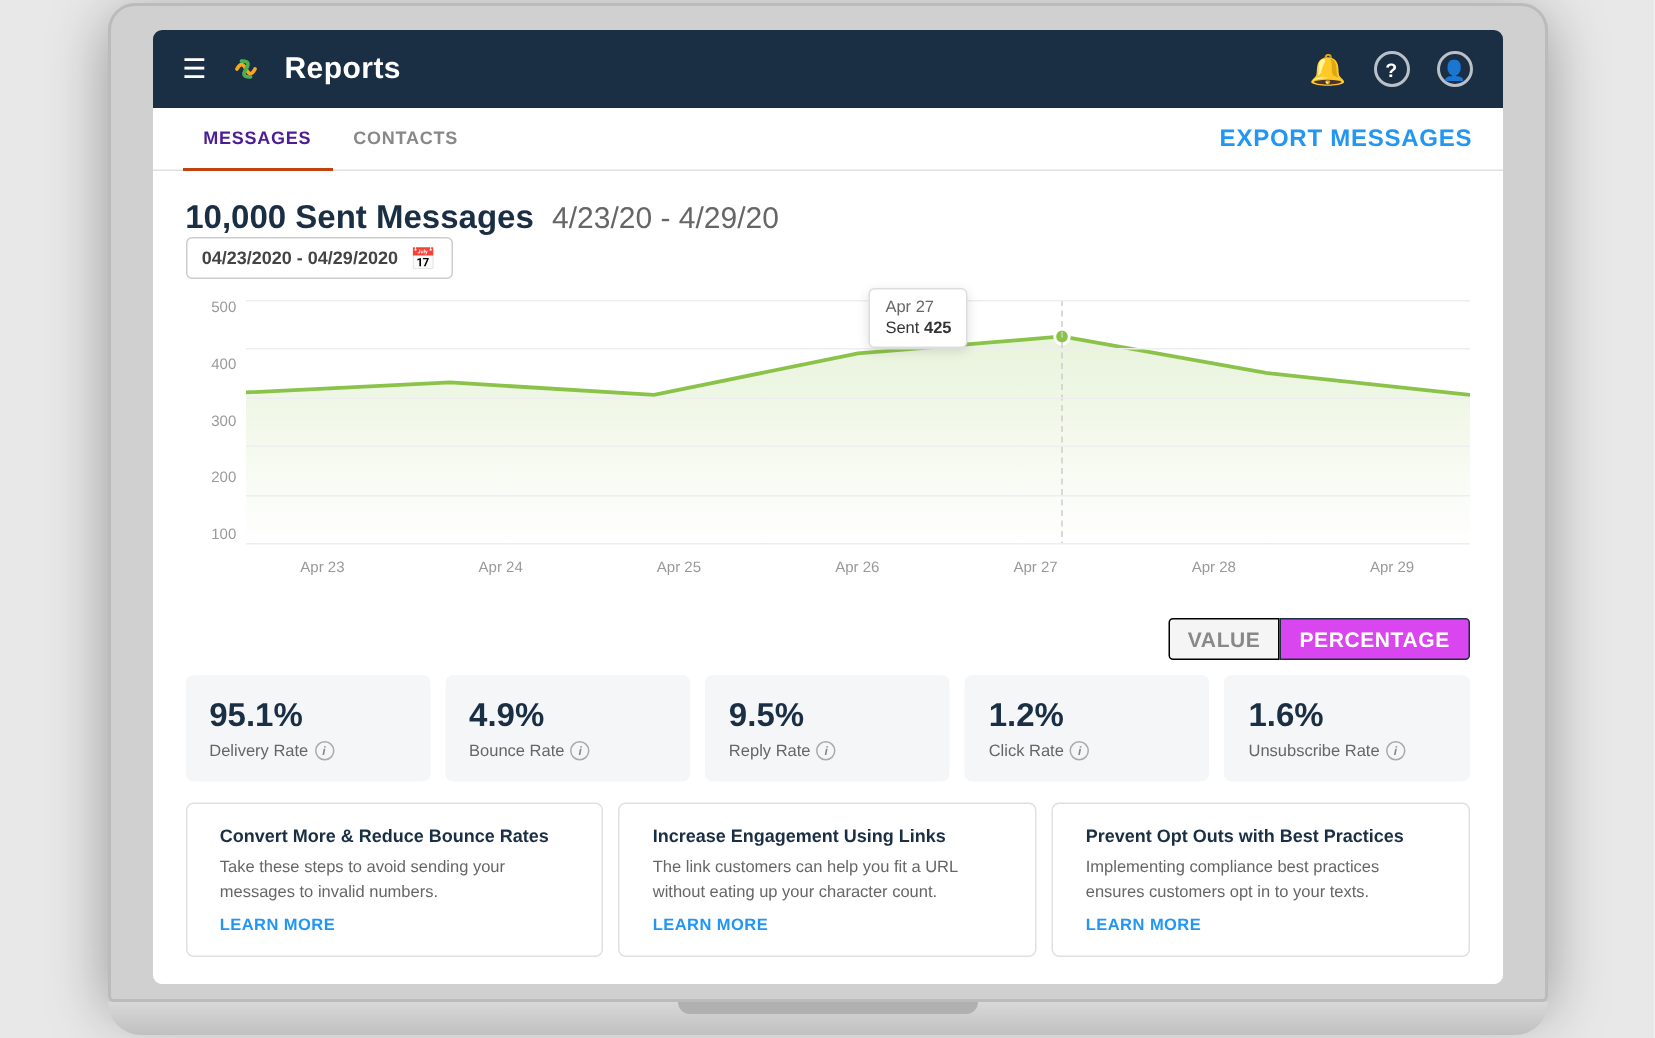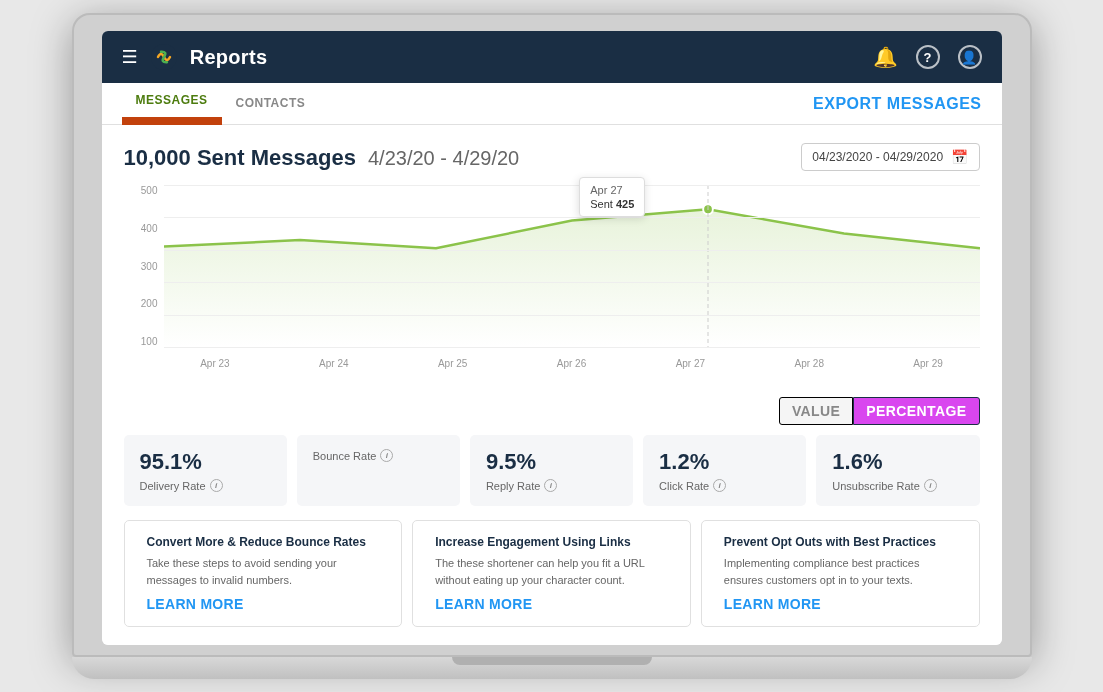--- a/index.html
+++ b/index.html
@@ -117,60 +117,62 @@
       align-items: center;
       font-size: 12px;
       font-weight: 600;
       color: #888;
       cursor: pointer;
       letter-spacing: 0.5px;
       text-transform: uppercase;
       border-bottom: 2px solid transparent;
     }
     .tab-item.active {
-      color: #4d7c0f;
-      border-bottom: 8px solid #c2410c;
+      color: #4c1d95;
+      border-bottom: 2px solid #c2410c;
     }
     .export-btn {
       color: #2196f3;
       font-size: 16px;
       font-weight: 600;
       letter-spacing: 0.5px;
       cursor: pointer;
       text-transform: uppercase;
     }
 
     
     .main-content {
       padding: 18px 22px;
       background: #fff;
     }
 
     
     .content-header {
       display: flex;
-      align-items: flex-end;
+      align-items: flex-start;
       justify-content: space-between;
       margin-bottom: 14px;
+      flex-direction: column;
     }
     .page-title {
       font-size: 22px;
       font-weight: 700;
       color: #1a2e44;
     }
     .date-picker-box {
       display: flex;
       align-items: center;
       gap: 8px;
       border: 1px solid #ccc;
       border-radius: 4px;
       padding: 5px 10px;
       font-size: 12px;
       color: #444;
       cursor: pointer;
+      font-weight: bold;
     }
     .calendar-icon {
       color: #555;
       font-size: 14px;
     }
 
     
     .chart-container {
       position: relative;
       height: 190px;
@@ -329,21 +331,21 @@
       color: #1a2e44;
       margin-bottom: 6px;
     }
     .tip-desc {
       font-size: 11px;
       color: #666;
       line-height: 1.5;
       margin-bottom: 8px;
     }
     .learn-more {
-      font-size: 14px;
+      font-size: 11px;
       color: #2196f3;
       font-weight: 600;
       cursor: pointer;
       letter-spacing: 0.3px;
     }
   </style>
 </head>
 <body>
 
 <div class="laptop-outer">
@@ -454,20 +456,21 @@
 
         <div class="metrics-row">
           <div class="metric-card">
             <div class="metric-value">95.1%</div>
             <div class="metric-label">
               <span>Delivery Rate</span>
               <span class="info-icon">i</span>
             </div>
           </div>
           <div class="metric-card">
+            <div class="metric-value">4.9%</div>
             <div class="metric-label">
               <span>Bounce Rate</span>
               <span class="info-icon">i</span>
             </div>
           </div>
           <div class="metric-card">
             <div class="metric-value">9.5%</div>
             <div class="metric-label">
               <span>Reply Rate</span>
               <span class="info-icon">i</span>
@@ -490,21 +493,21 @@
         </div>
 
         <div class="tips-row">
           <div class="tip-card">
             <div class="tip-title">Convert More &amp; Reduce Bounce Rates</div>
             <div class="tip-desc">Take these steps to avoid sending your messages to invalid numbers.</div>
             <div class="learn-more">LEARN MORE</div>
           </div>
           <div class="tip-card">
             <div class="tip-title">Increase Engagement Using Links</div>
-            <div class="tip-desc">The these shortener can help you fit a URL without eating up your character count.</div>
+            <div class="tip-desc">The link customers can help you fit a URL without eating up your character count.</div>
             <div class="learn-more">LEARN MORE</div>
           </div>
           <div class="tip-card">
             <div class="tip-title">Prevent Opt Outs with Best Practices</div>
             <div class="tip-desc">Implementing compliance best practices ensures customers opt in to your texts.</div>
             <div class="learn-more">LEARN MORE</div>
           </div>
         </div>
 
       </div>

